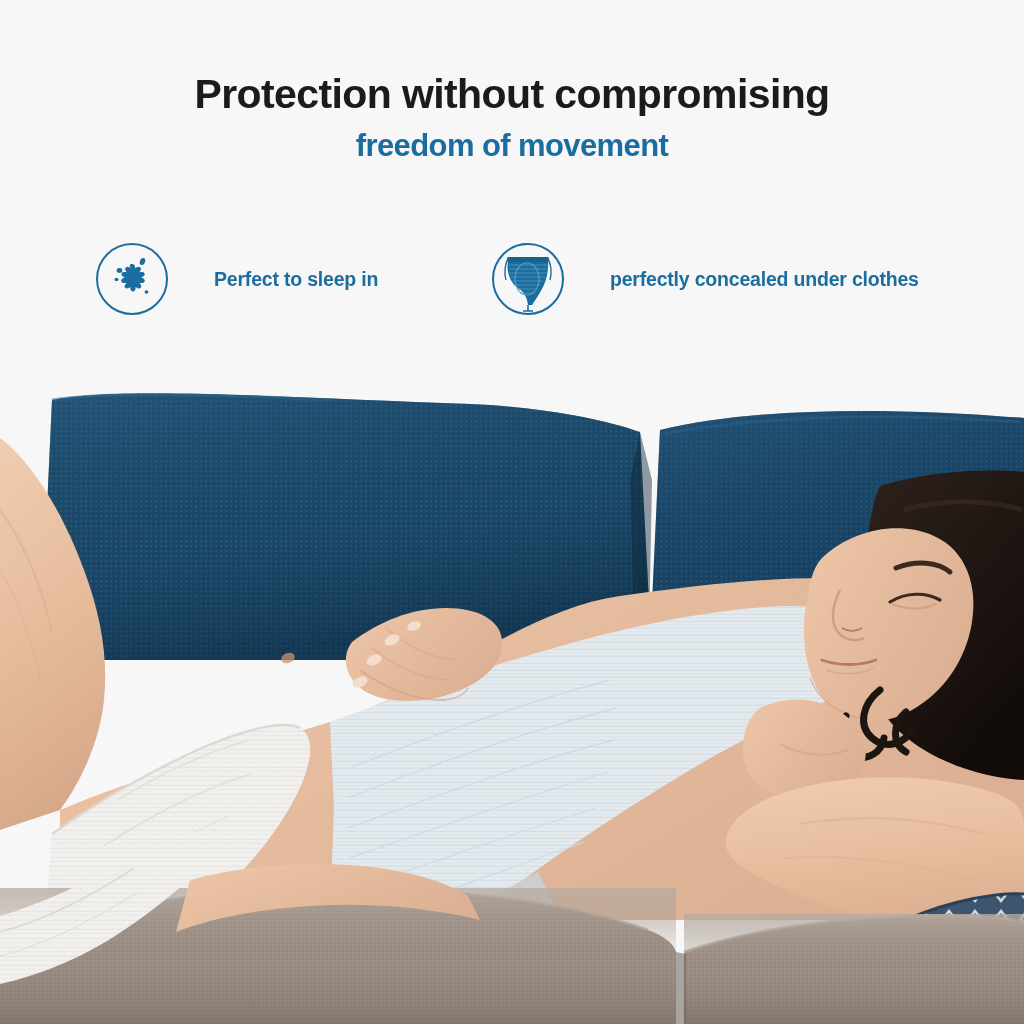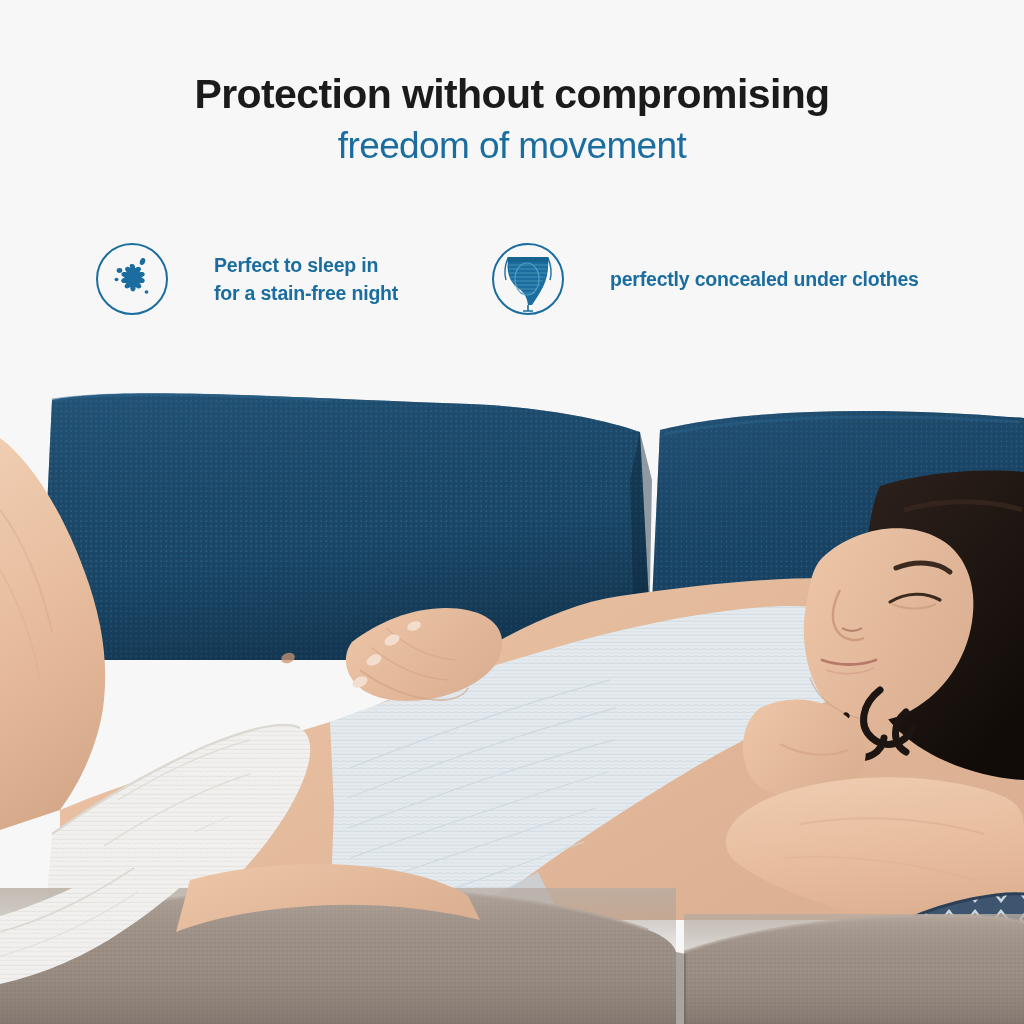--- a/index.html
+++ b/index.html
@@ -19,22 +19,22 @@
     display: block;
     font-size: 41px;
     font-weight: bold;
     color: #1b1b1b;
     letter-spacing: -0.6px;
     line-height: 52px;
     white-space: nowrap;
   }
   .headline-line2 {
     display: block;
-    font-size: 37px;
-    font-weight: normal;
+    font-size: 31px;
+    font-weight: bold;
     color: #1a6d9e;
     letter-spacing: -0.6px;
     line-height: 52px;
     white-space: nowrap;
   }
 
   
   .features { position: absolute; left: 0; top: 243px; width: 1024px; height: 110px; }
   .feature { position: absolute; display: flex; align-items: center; }
   .feature-left  { left: 96px; top: 0; }
@@ -107,21 +107,20 @@
                        C23.7 14.1 24.6 12 27 12 z"></path>
               <ellipse cx="37.5" cy="9.5" rx="2.6" ry="3.6" transform="rotate(18 37.5 9.5)"></ellipse>
               <ellipse cx="14.5" cy="18.5" rx="2.8" ry="2.4"></ellipse>
               <ellipse cx="11.5" cy="27.5" rx="2.0" ry="1.8"></ellipse>
               <ellipse cx="41.5" cy="40.0" rx="1.9" ry="1.7"></ellipse>
             </g>
           </svg>
         </div>
         <div class="feature-text">
           <span>Perfect to sleep in</span>
-          <span>for a stain-free night</span>
         </div>
       </div>
 
       <div class="feature feature-right">
         <div class="feature-icon">
           <svg width="68" height="68" viewBox="0 0 68 68">
             <g>
 
               <path d="M14 13
                        L54 13

